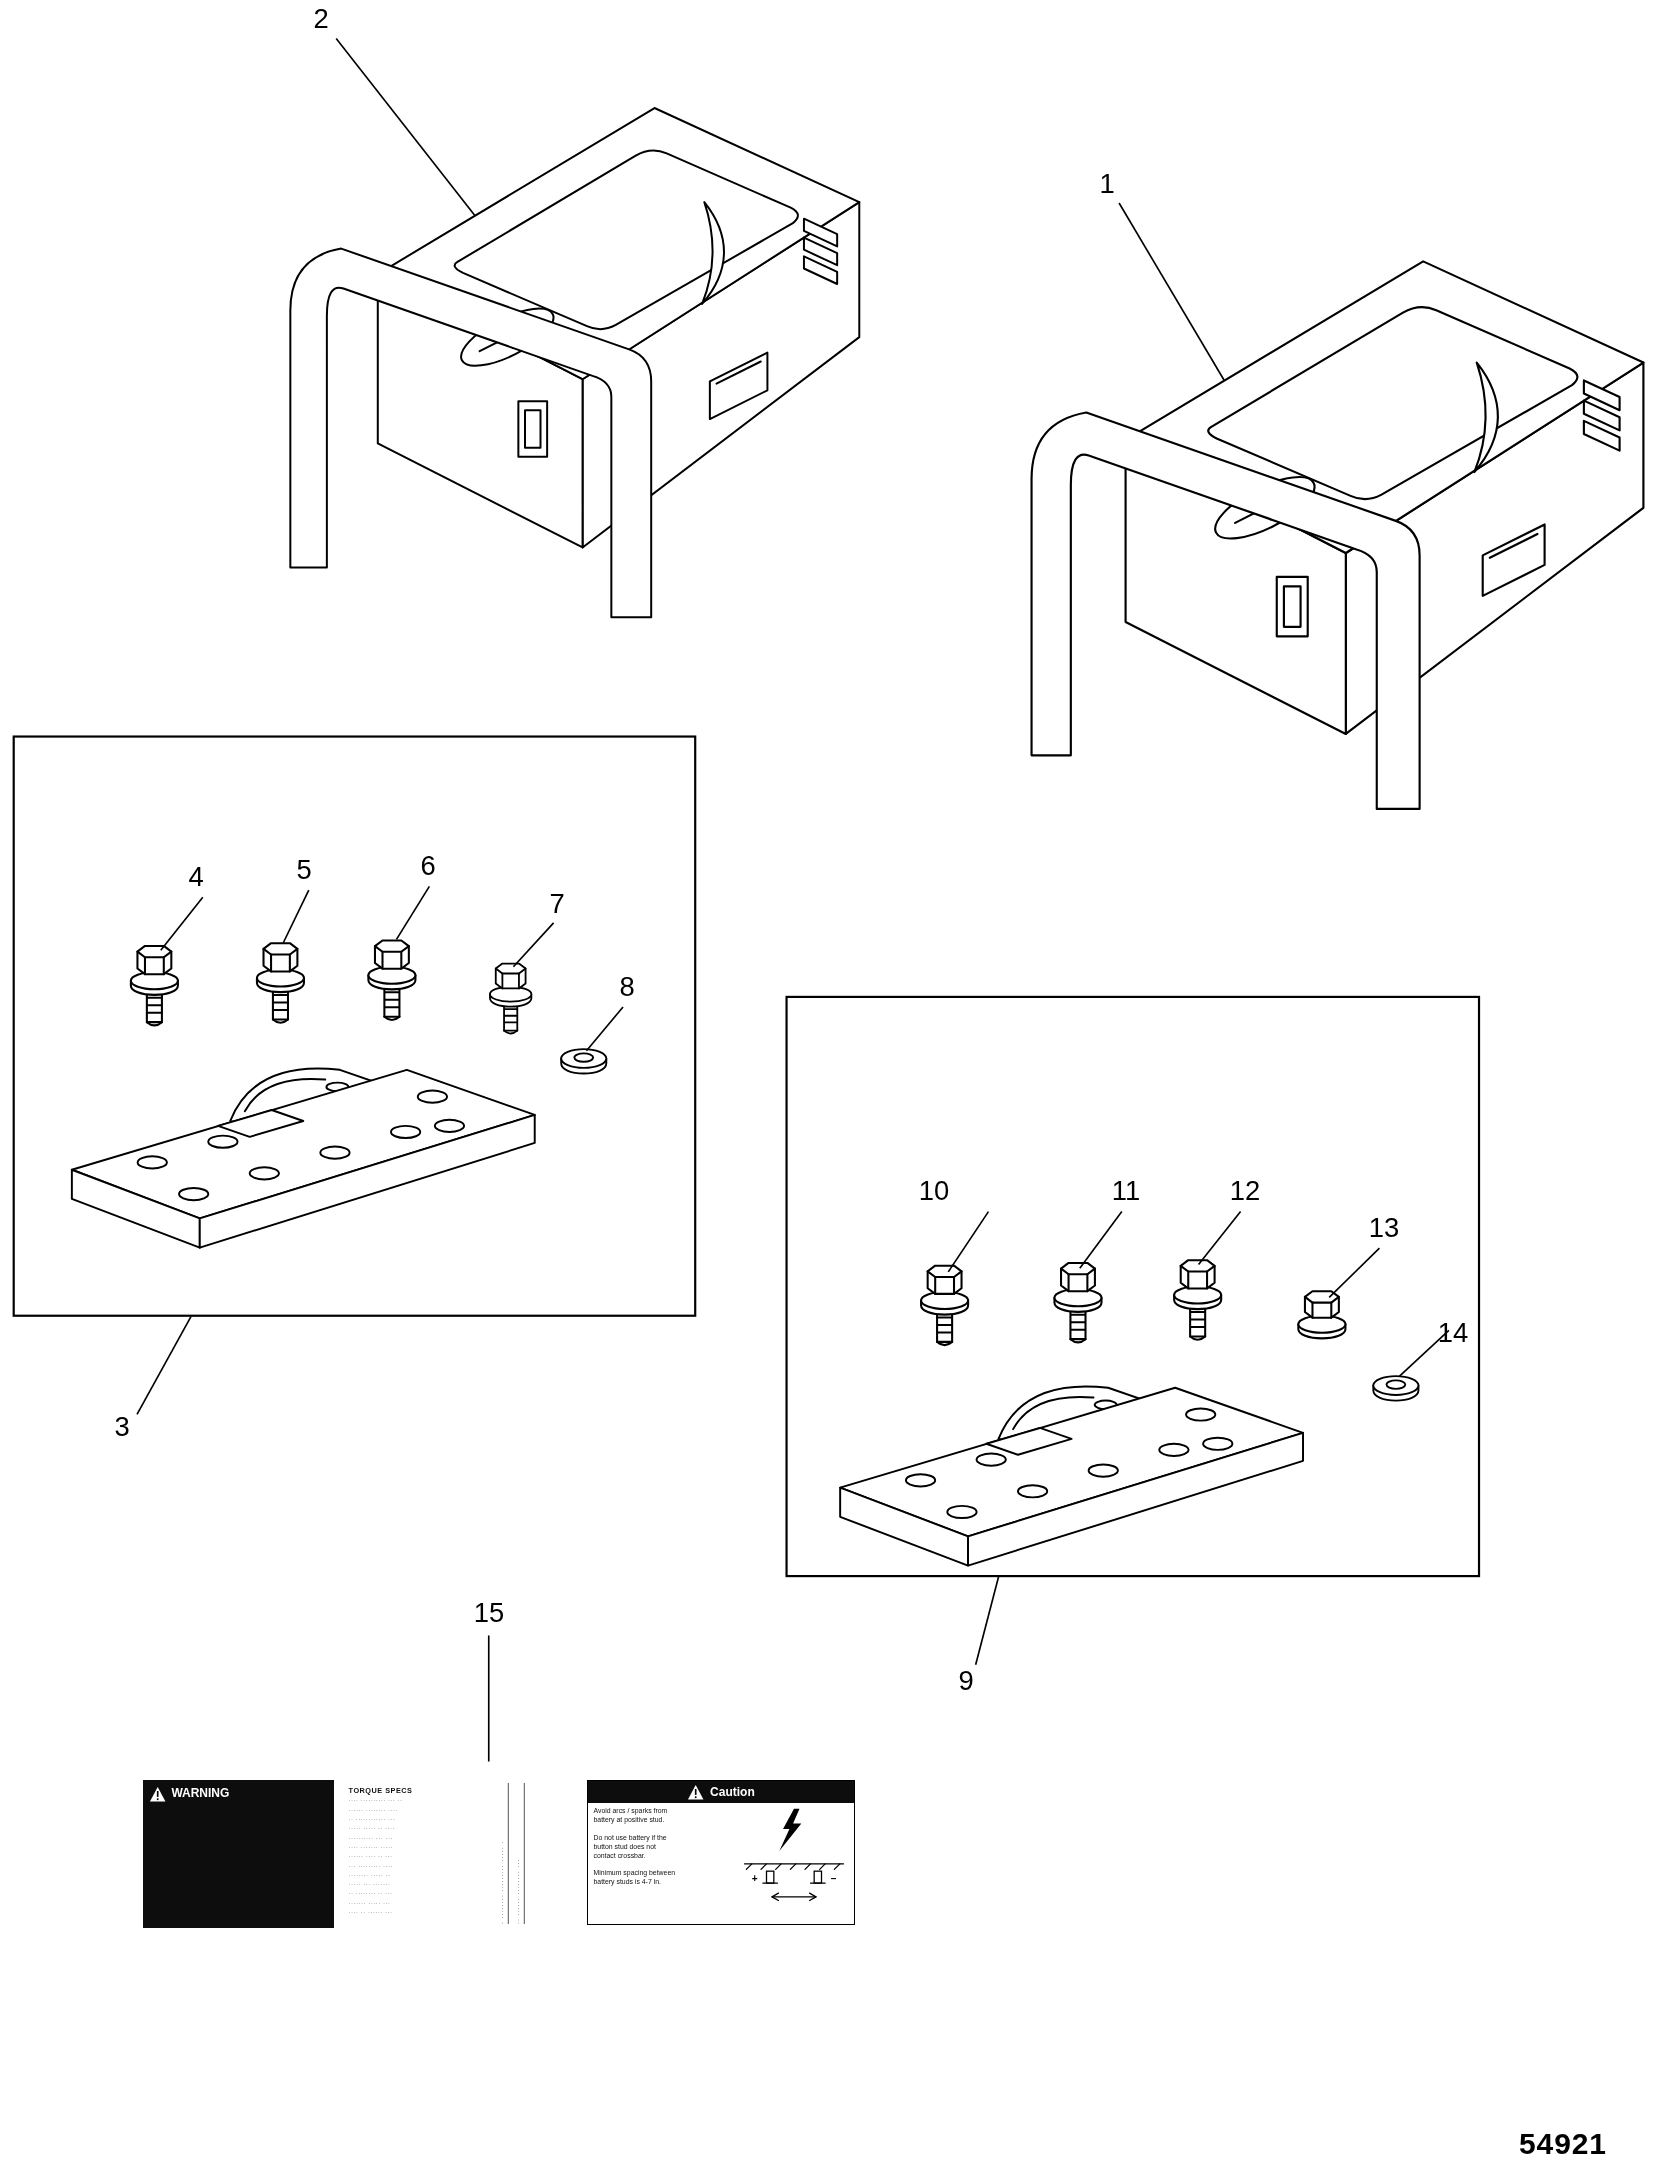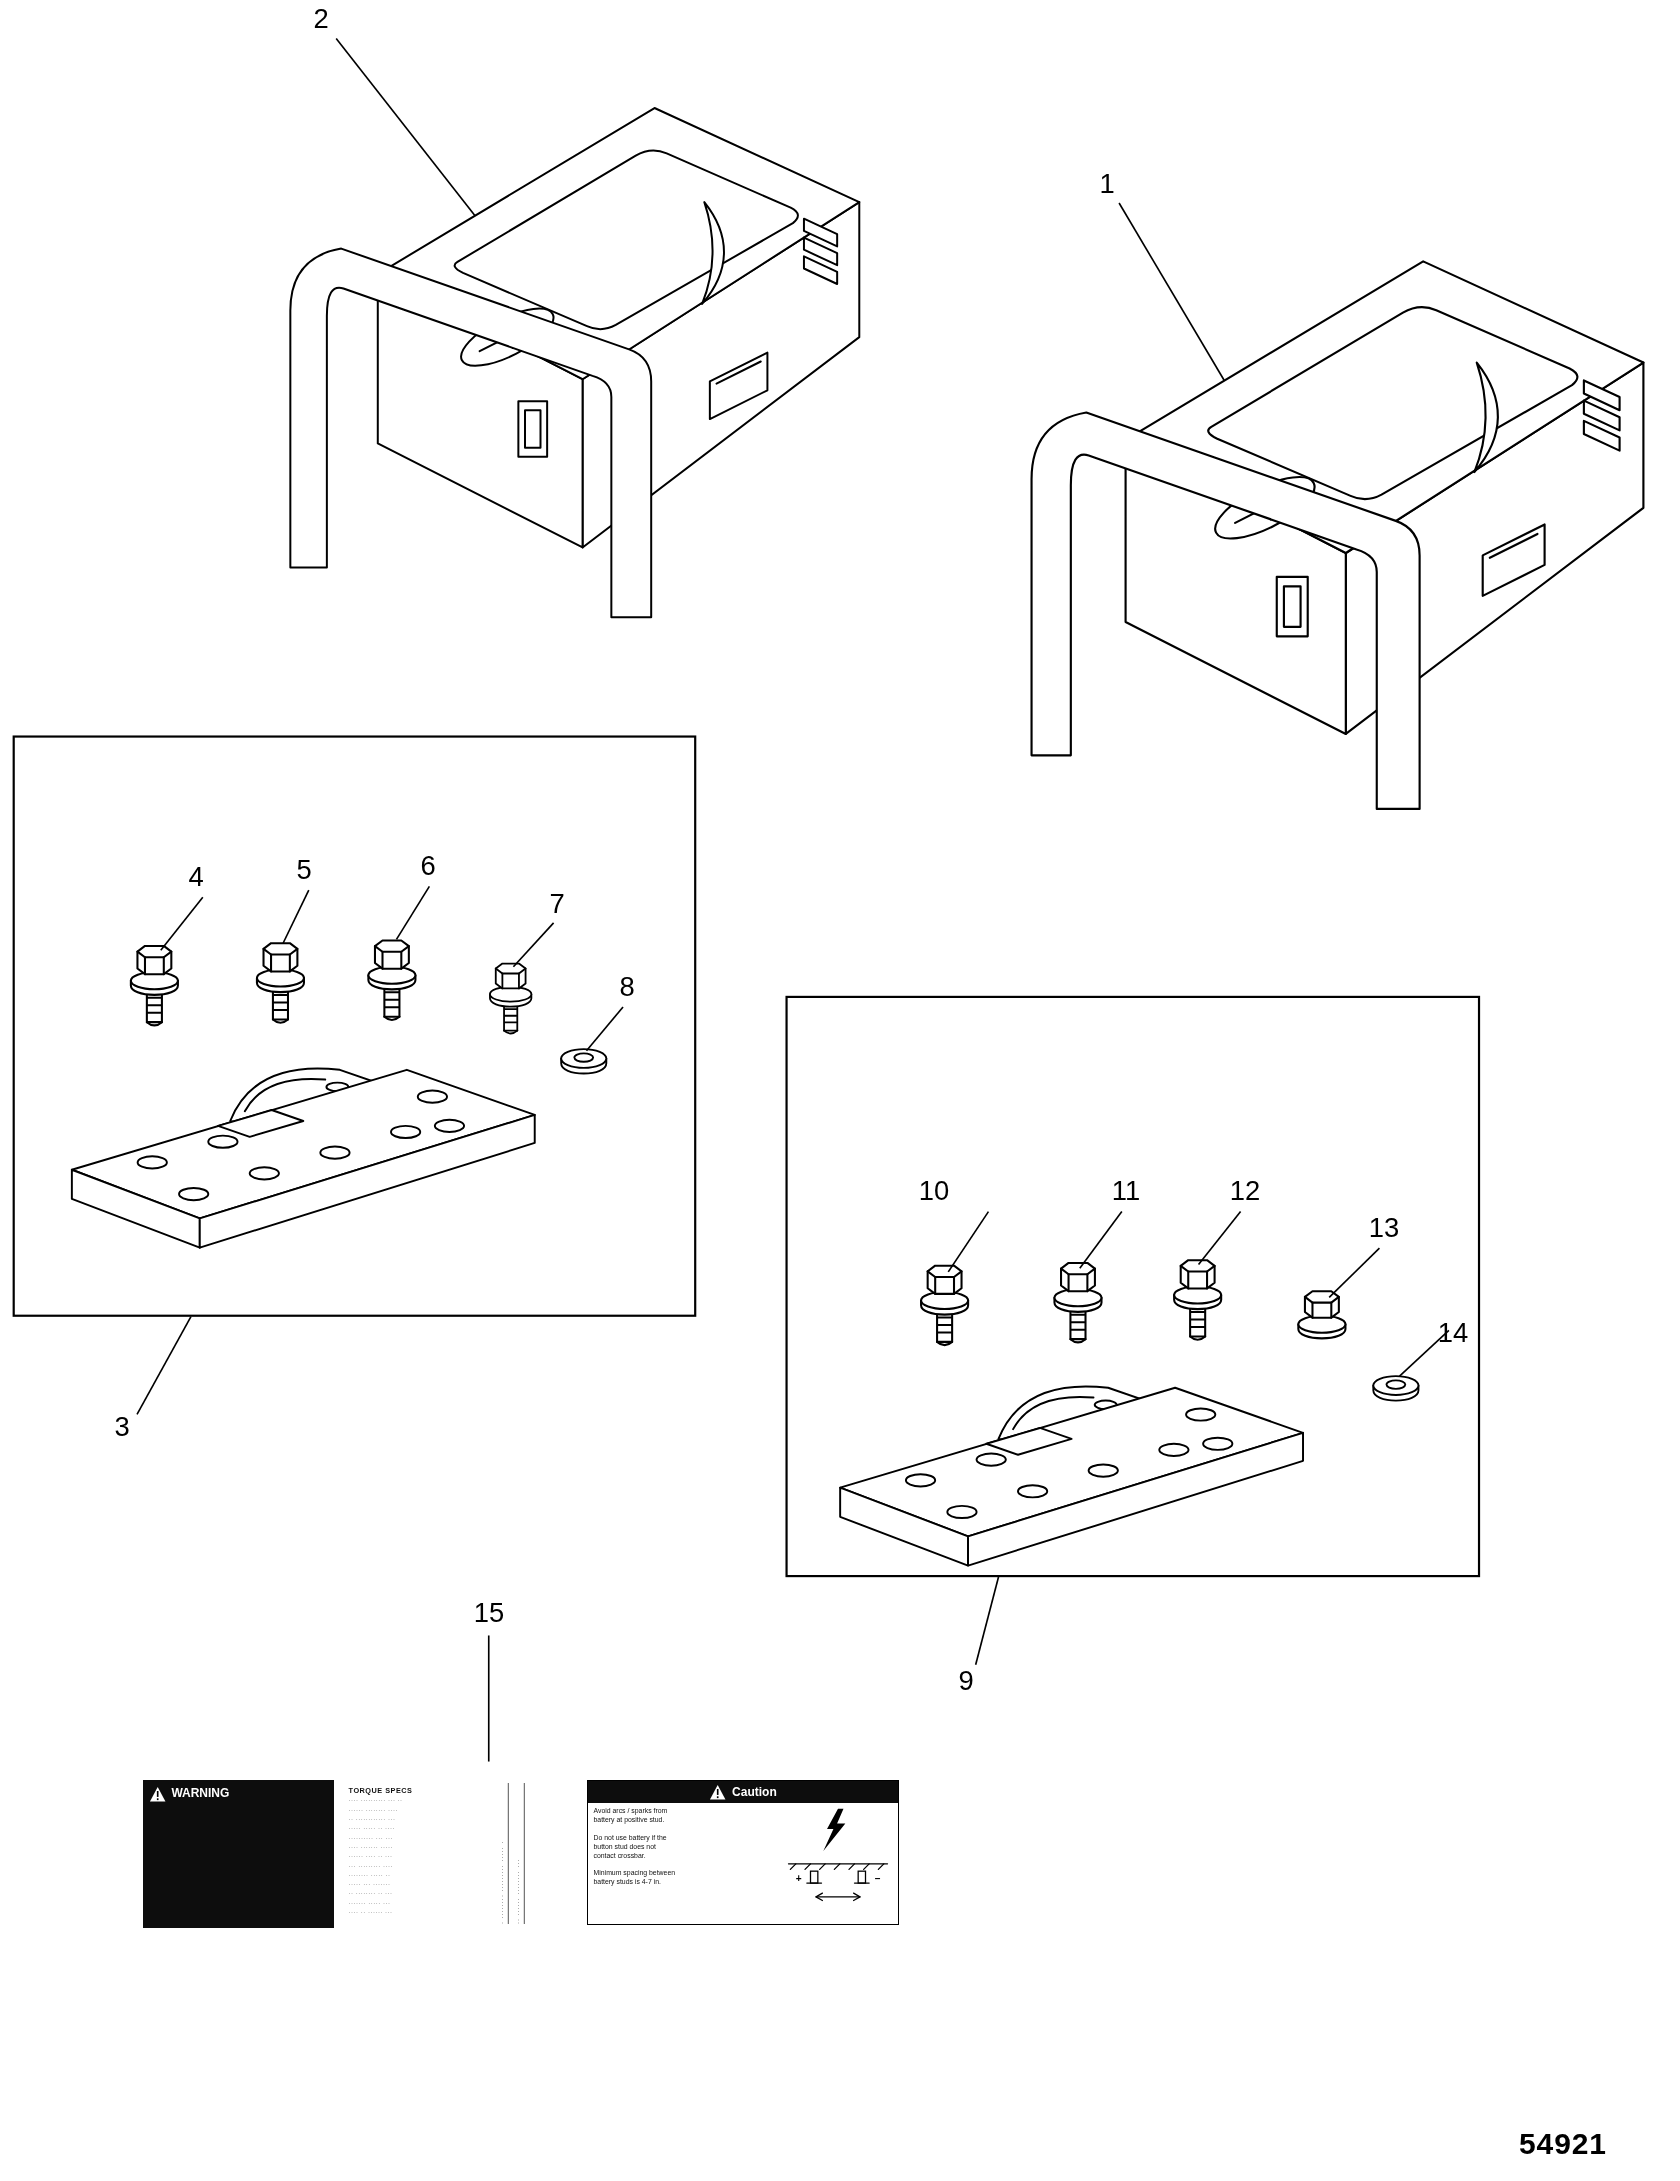--- a/index.html
+++ b/index.html
@@ -22,21 +22,21 @@
   .label-torque{position:absolute;left:344px;top:1783px;width:117px;height:141px;
                 box-sizing:border-box;padding:2.7px 4.6px;overflow:hidden;background:#fff;}
   .lt-head{font-size:7.3px;font-weight:bold;letter-spacing:0.5px;margin-bottom:1.8px;color:#111;}
   .lt-rows{font-size:6px;line-height:1.55;white-space:pre-line;color:#333;letter-spacing:0.5px;}
 
   .label-strip{position:absolute;left:491px;top:1783px;width:42px;height:141px;display:flex;
                justify-content:center;gap:5.5px;overflow:hidden;}
   .label-strip .v{writing-mode:vertical-rl;transform:rotate(180deg);font-size:6.4px;color:#333;
                   border-left:0.9px solid #555;padding-left:1.8px;letter-spacing:0.9px;}
 
-  .label-caution{position:absolute;left:587px;top:1780px;width:312px;height:145px;background:#fff;
+  .label-caution{position:absolute;left:587px;top:1780px;width:268px;height:145px;background:#fff;
                  border:1.8px solid #000;box-sizing:border-box;overflow:hidden;}
   .lc-head{height:22px;background:#0d0d0d;color:#fff;display:flex;align-items:center;justify-content:center;
            gap:5.5px;font-size:12px;font-weight:bold;}
   .lc-body{display:flex;padding:3.7px 5.5px;gap:5.5px;}
   .lc-text{flex:1;font-size:6.9px;line-height:1.3;white-space:pre-line;color:#111;}
   .lc-graphic{flex:0 0 auto;}
 </style>
 </head>
 <body>
 

